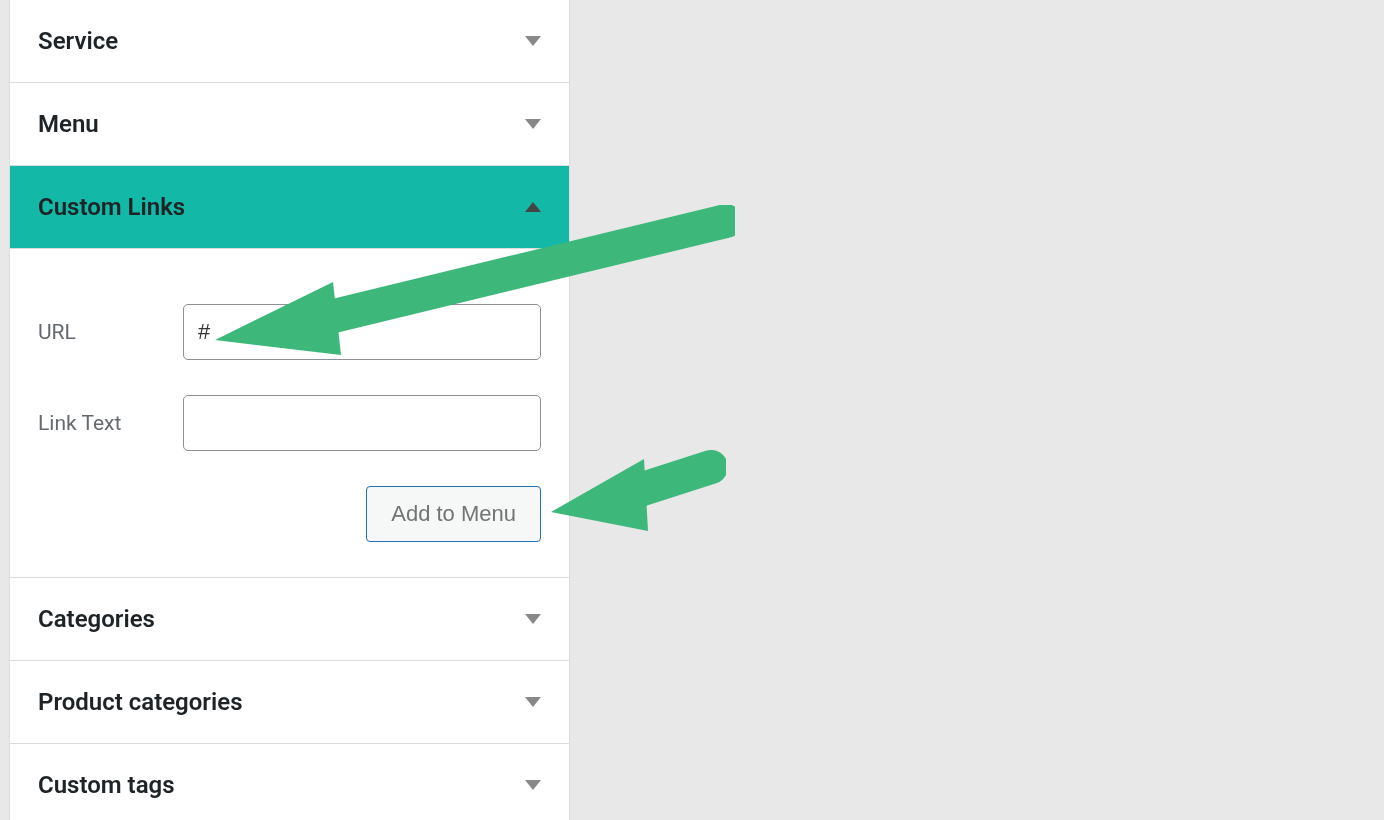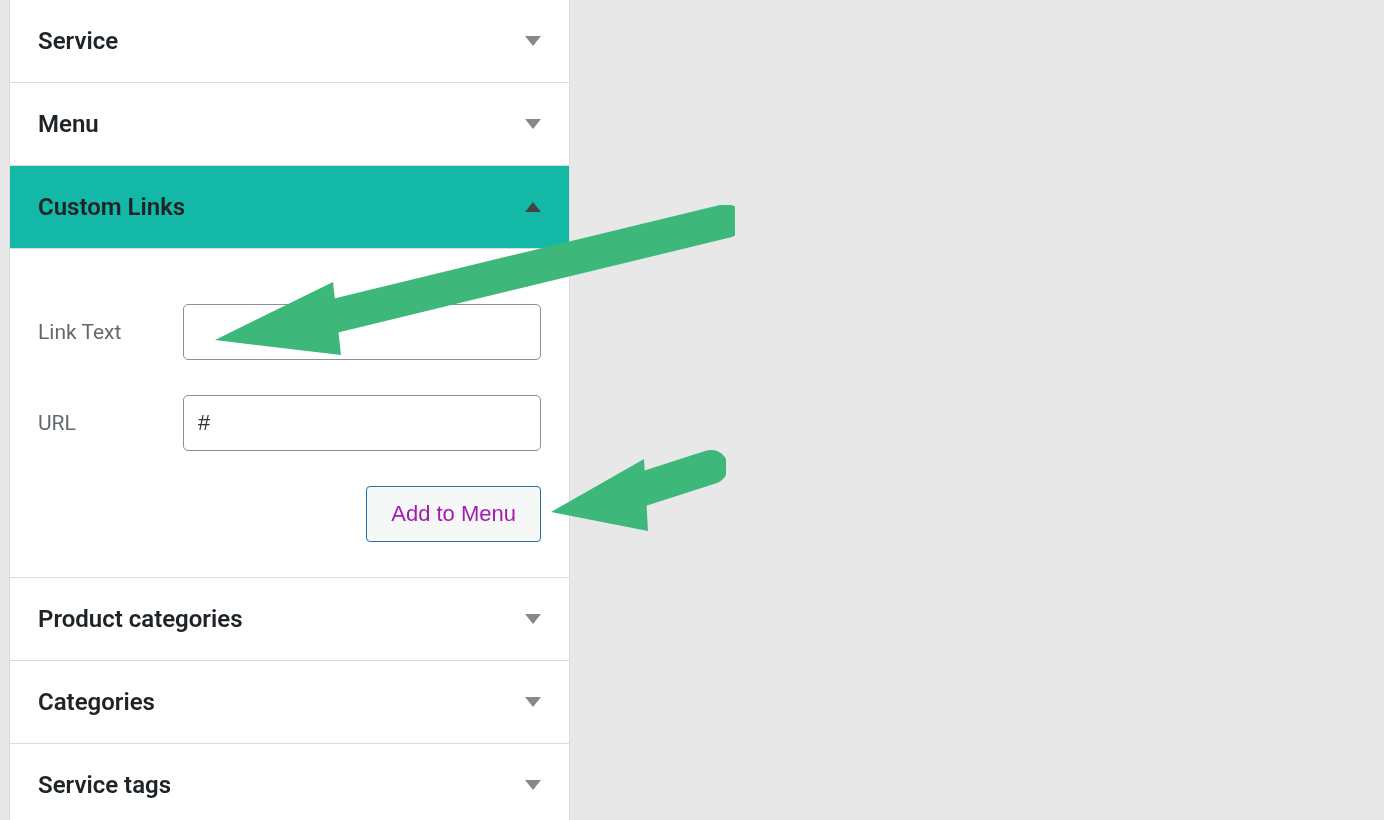--- a/index.html
+++ b/index.html
@@ -85,21 +85,21 @@
       background: #fff;
     }
     .button-row {
       display: flex;
       justify-content: flex-end;
       margin-top: 20px;
     }
     .btn-add {
       border: 1px solid #2271b1;
       background: #f6f7f7;
-      color: #a21caf;
+      color: #737373;
       font-size: 22px;
       padding: 14px 24px;
       border-radius: 4px;
       cursor: pointer;
     }
     .arrow {
       position: absolute;
       pointer-events: none;
     }
     .arrow svg {
@@ -121,44 +121,44 @@
     <span class="triangle-down"></span>
   </div>
 
   <div class="accordion-item expanded">
     <span class="accordion-title">Custom Links</span>
     <span class="triangle-up"></span>
   </div>
 
   <div class="accordion-content">
     <div class="form-row">
+      <span class="form-label">URL</span>
+      <input class="form-input" type="text" value="#" style="">
+    </div>
+    <div class="form-row">
       <span class="form-label">Link Text</span>
       <input class="form-input" type="text" value="" style="">
-    </div>
-    <div class="form-row">
-      <span class="form-label">URL</span>
-      <input class="form-input" type="text" value="#" style="">
     </div>
     <div class="button-row">
       <button class="btn-add">Add to Menu</button>
     </div>
+  </div>
+
+  <div class="accordion-item">
+    <span class="accordion-title">Categories</span>
+    <span class="triangle-down"></span>
   </div>
 
   <div class="accordion-item">
     <span class="accordion-title">Product categories</span>
     <span class="triangle-down"></span>
   </div>
 
   <div class="accordion-item">
-    <span class="accordion-title">Categories</span>
-    <span class="triangle-down"></span>
-  </div>
-
-  <div class="accordion-item">
-    <span class="accordion-title">Service tags</span>
+    <span class="accordion-title">Custom tags</span>
     <span class="triangle-down"></span>
   </div>
 
 </div>
 
 <div class="arrow" style="left:215px; top:205px;">
   <svg width="520" height="165" viewBox="0 0 520 165">
     <line x1="511" y1="16" x2="82" y2="120" stroke="#3db87a" stroke-width="34" stroke-linecap="round"></line>
     <polygon points="0,135 118,77 126,150" fill="#3db87a"></polygon>
   </svg>

